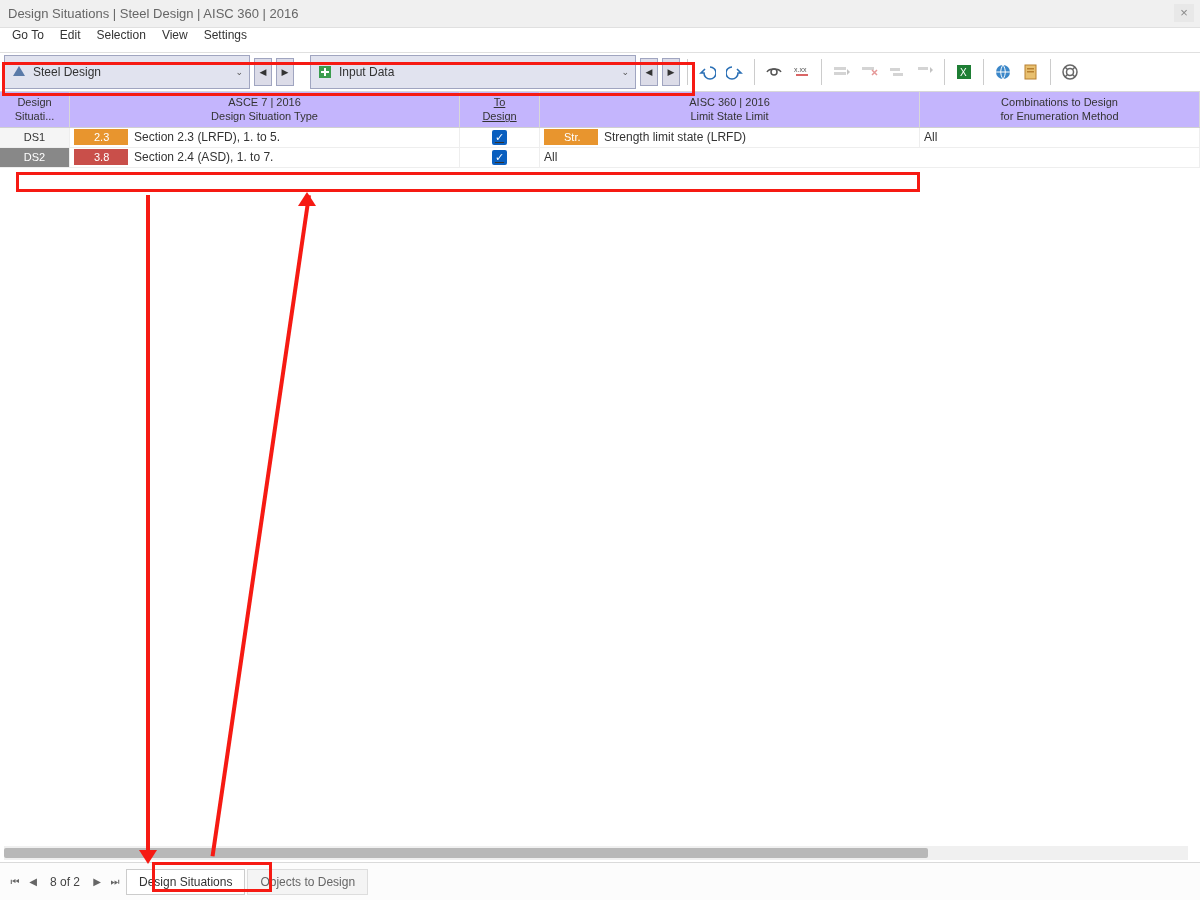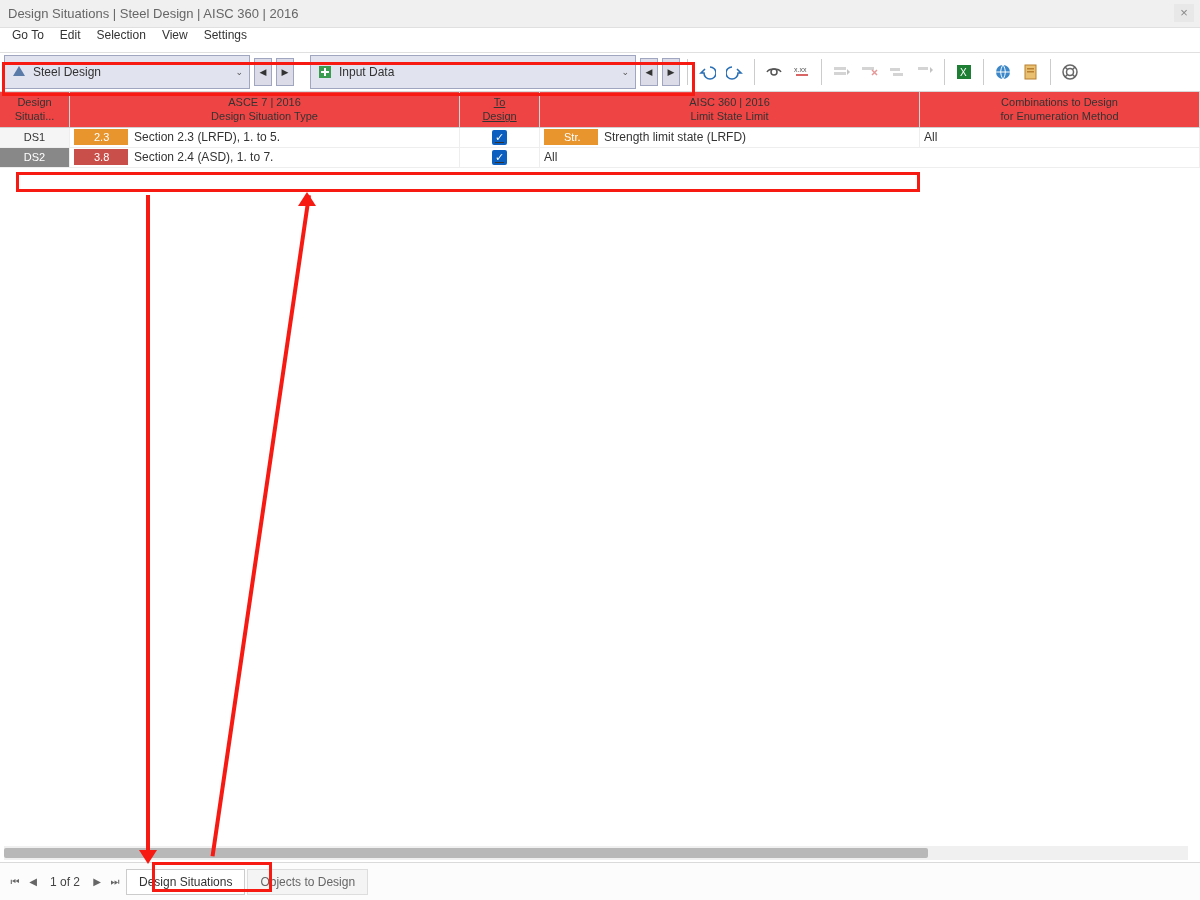--- a/index.html
+++ b/index.html
@@ -20,21 +20,21 @@
 .combo .chev { margin-left: auto; font-size: 9px; color: #555; padding-left: 10px; }
 .combo1 { width: 246px; }
 .combo2 { width: 326px; }
 .navarrow { width: 18px; height: 28px; background: #dcdce8; border: 1px solid #a0a5c0; display: flex; align-items: center; justify-content: center; font-size: 9px; color: #333; }
 .sep { width: 1px; height: 26px; background: #ccc; margin: 0 3px; }
 .tb-btn { width: 24px; height: 24px; display: flex; align-items: center; justify-content: center; font-size: 14px; color: #555; border-radius: 2px; }
 .tb-btn svg { width: 18px; height: 18px; }
 
 
 .grid { position: relative; }
-.grid-header { display: flex; background: #ef4444; border-bottom: 1px solid #d0d0d0; font-size: 11px; color: #333; text-align: center; }
+.grid-header { display: flex; background: #c4b5fd; border-bottom: 1px solid #d0d0d0; font-size: 11px; color: #333; text-align: center; }
 .grid-header .gh-cell { border-right: 1px solid #d8d8d8; padding: 3px 4px; display: flex; flex-direction: column; justify-content: center; align-items: center; line-height: 1.3; }
 .col-ds   { width: 70px; }
 .col-type { width: 390px; }
 .col-todo { width: 80px; text-decoration: underline; }
 .col-lst  { width: 380px; }
 .col-comb { flex: 1; }
 
 .grid-row { display: flex; height: 20px; align-items: stretch; font-size: 12px; border-bottom: 1px solid #eee; }
 .grid-row .cell { border-right: 1px solid #eee; display: flex; align-items: center; padding: 0 4px; overflow: hidden; white-space: nowrap; }
 .cell.center { justify-content: center; }
@@ -242,21 +242,21 @@
   </div>
 </div>
 
 <div class="hscroll">
   <div class="thumb"></div>
 </div>
 
 <div class="footer">
   <div class="pg-btn">⏮</div>
   <div class="pg-btn">◀</div>
-  <div class="pg-text">1 of 2</div>
+  <div class="pg-text">8 of 2</div>
   <div class="pg-btn">▶</div>
   <div class="pg-btn">⏭</div>
   <div class="btm-tab">Design Situations</div>
   <div class="btm-tab inactive">Objects to Design</div>
 </div>
 
 <div class="anno" style="left:2px; top:62px; width:693px; height:34px;"></div>
 <div class="anno" style="left:16px; top:172px; width:904px; height:20px;"></div>
 <div class="anno" style="left:152px; top:862px; width:120px; height:30px;"></div>
 

